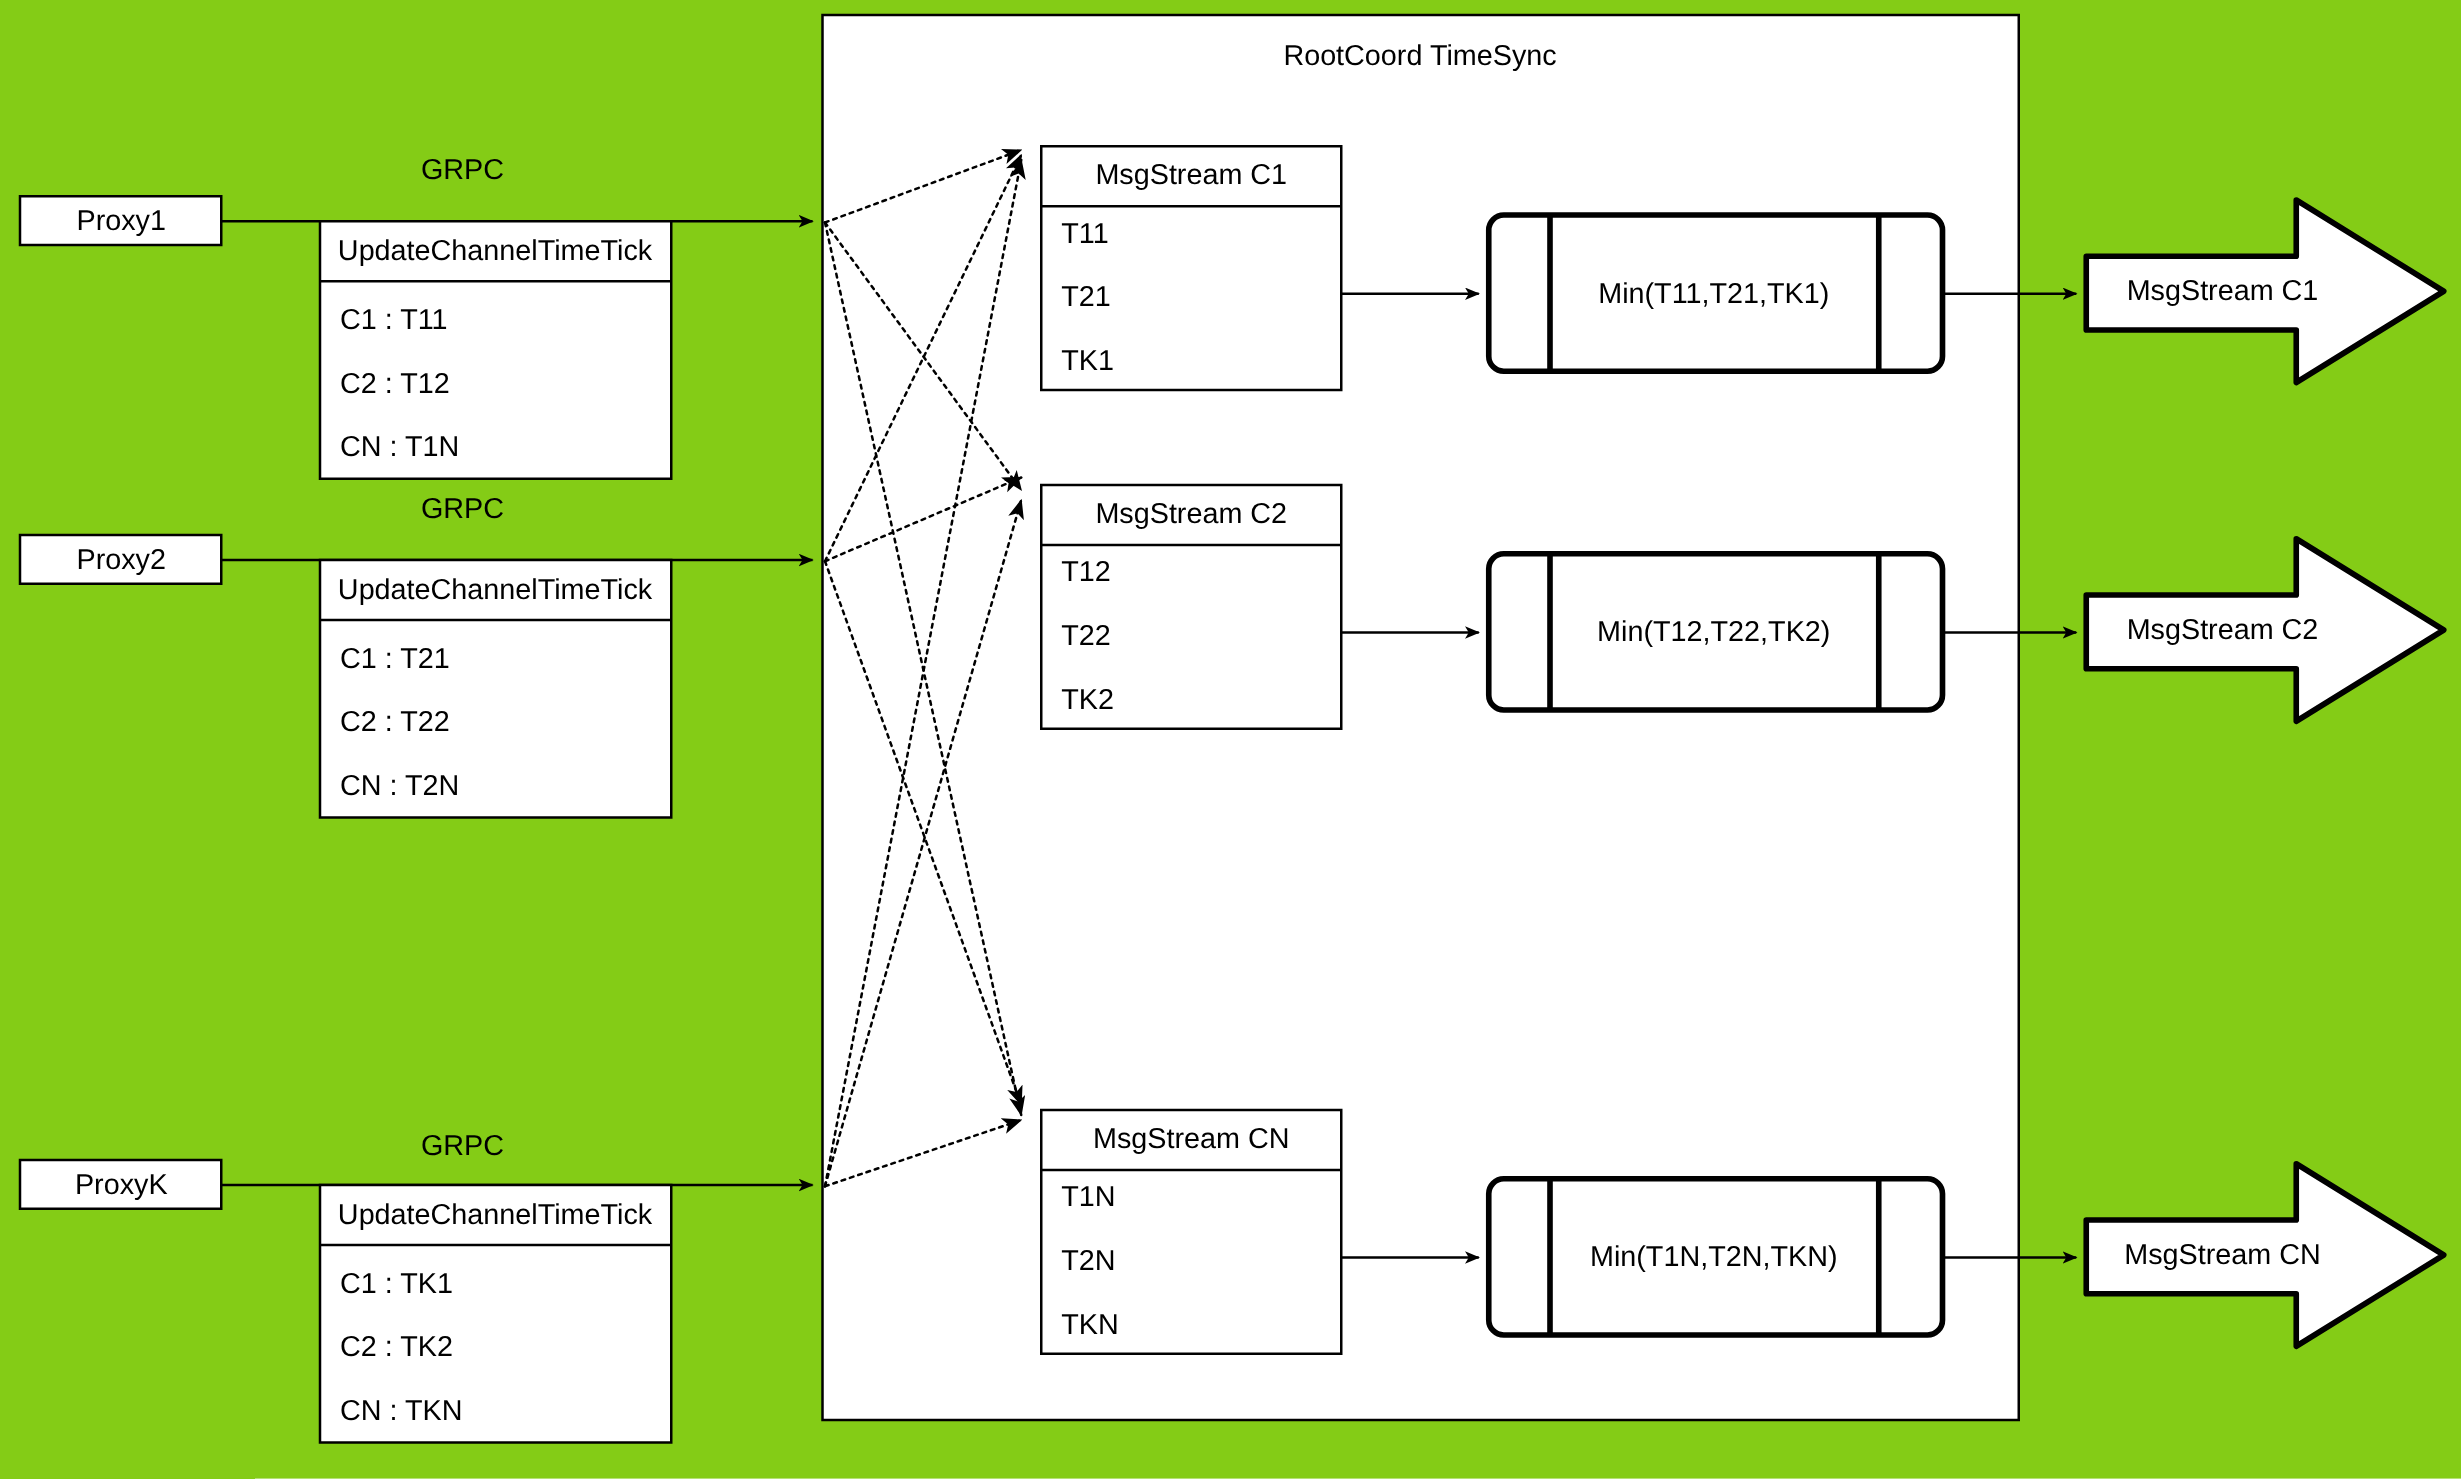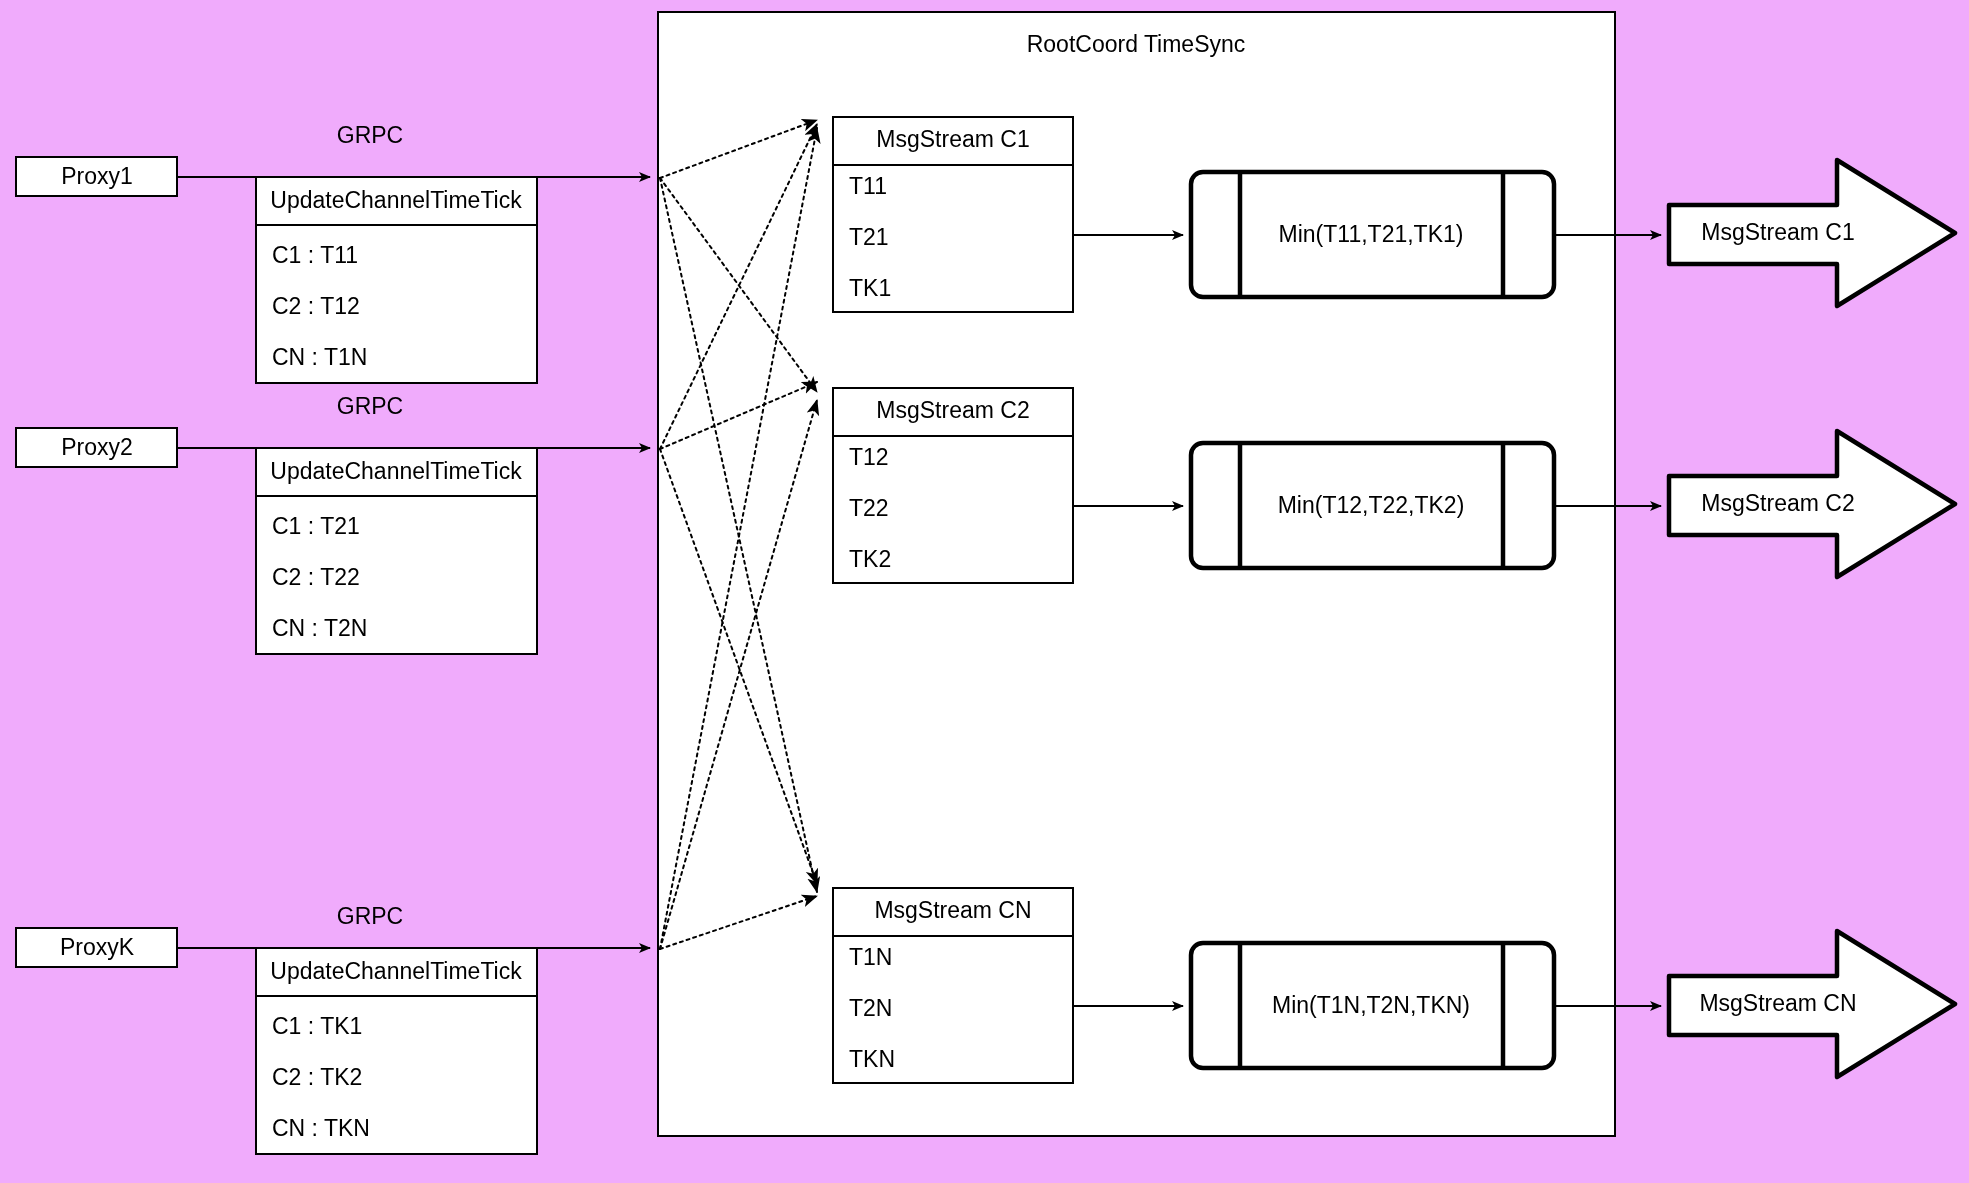--- a/index.html
+++ b/index.html
@@ -4,21 +4,21 @@
 <style>
   html, body {
     margin: 0;
     padding: 0;
     background: #ffffff;
   }
   #diagram-root {
     position: relative;
     width: 1969px;
     height: 1183px;
-    background: #f0abfc;
+    background: #84cc16;
     font-family: "Liberation Sans", sans-serif;
   }
   svg.canvas {
     position: absolute;
     top: 0;
     left: 0;
     width: 1969px;
     height: 1183px;
     display: block;
   }

